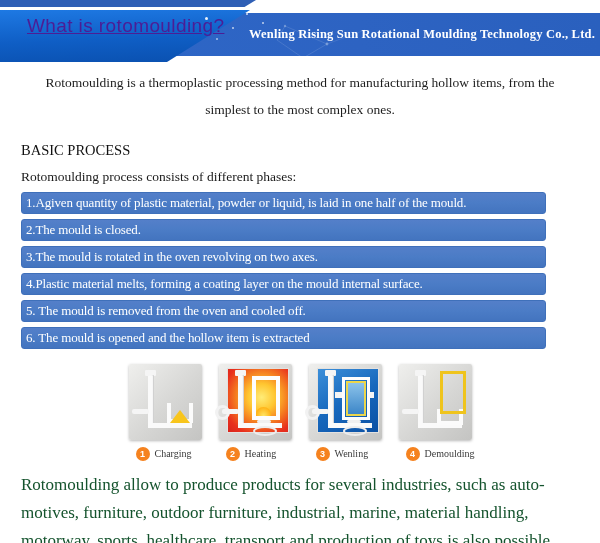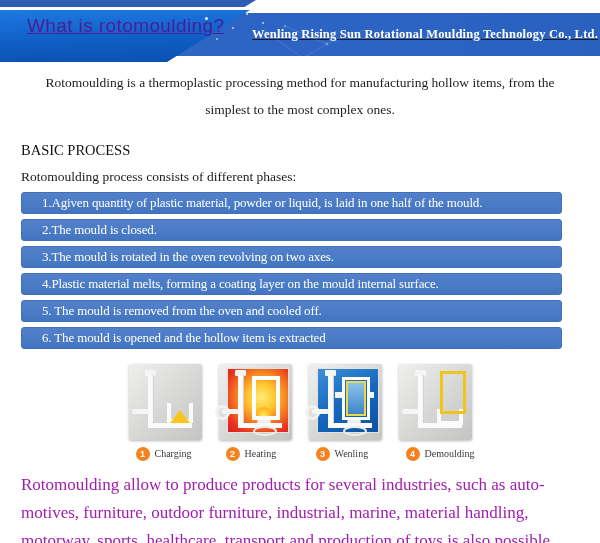--- a/index.html
+++ b/index.html
@@ -6,21 +6,21 @@
   .page{position:relative;width:600px;height:543px;background:#fff;overflow:hidden;
         font-family:"Liberation Serif",serif;color:#1a1a1a;}
 
   
   .header{position:relative;height:62px;}
   .top-strip{position:absolute;left:0;top:0;width:256px;height:7px;background:#2f5fb5;
              clip-path:polygon(0 0,100% 0,95.5% 100%,0 100%);}
   .header-bar{position:absolute;left:0;top:13px;width:600px;height:43px;
               background:linear-gradient(90deg,#2e68c9 0%,#2d63c2 60%,#2a60be 100%);}
   .company-wrap{position:absolute;left:255px;right:5px;top:0;height:100%;
-                display:flex;align-items:center;justify-content:center;text-decoration:underline;}
+                display:flex;align-items:center;justify-content:flex-end;}
   .company{color:#fff;font-size:12.5px;font-weight:700;letter-spacing:.2px;white-space:nowrap;}
   .header-tab{position:absolute;left:0;top:10px;width:250px;height:52px;
               background:linear-gradient(178deg,#1e79e3 0%,#0f5ec5 55%,#0a50af 100%);
               clip-path:polygon(0 0,100% 0,66.8% 100%,0 100%);}
   .tab-title{position:absolute;left:27px;top:15px;color:#4c1d95;
              font-family:"Liberation Sans",sans-serif;font-size:19px;font-weight:500;
              letter-spacing:.4px;white-space:nowrap;text-decoration:underline;}
   .dot{position:absolute;border-radius:50%;background:#fff;}
   .d1{left:205px;top:17px;width:3px;height:3px;opacity:.9;}
   .d2{left:232px;top:27px;width:2px;height:2px;opacity:.7;}
@@ -34,21 +34,21 @@
   .intro{margin-top:7px;text-align:center;}
   .tline{height:27px;line-height:27px;font-size:13.5px;white-space:nowrap;color:#1d1d1d;}
   .basic{height:22px;line-height:22px;margin-top:16px;font-size:14.5px;color:#111;}
   .phases{height:22px;line-height:22px;margin-top:5px;font-size:13.5px;}
 
   
   .steps{margin-top:4px;}
   .step{width:519px;height:20px;line-height:19px;margin-bottom:5px;
         background:linear-gradient(180deg,#547fc9 0%,#4b7cc6 50%,#4374bf 100%);
         border:1px solid #3f70ba;border-radius:3px;color:#fff;
-        font-size:13px;letter-spacing:-.15px;padding-left:20px;white-space:nowrap;overflow:hidden;}
+        font-size:13px;letter-spacing:-.15px;padding-left:4px;white-space:nowrap;overflow:hidden;}
 
   
   .stages{display:flex;justify-content:center;gap:17px;margin-top:15px;}
   .stage{width:73px;display:flex;flex-direction:column;}
   .photo{position:relative;width:73px;height:76px;border-radius:2px;
          box-shadow:0 1px 3px rgba(0,0,0,.28);}
   .gray{background:linear-gradient(135deg,#efefed 0%,#d6d6d4 55%,#c4c4c2 100%);}
   .panel{position:absolute;left:8px;top:4px;right:3px;bottom:7px;border:1px solid #e3e1df;}
   .panel-heat{background:radial-gradient(circle at 56% 45%,#ffec77 0%,#ffc630 28%,#f47820 55%,#e8301e 80%,#d8241c 100%);}
   .panel-cool{background:linear-gradient(150deg,#3c8fd9 0%,#1768bd 50%,#0c51a4 100%);}
@@ -81,21 +81,21 @@
         border-left:4px solid #fbfbfb;border-right:4px solid #fbfbfb;border-bottom:4px solid #fbfbfb;}
 
   .stage-label{display:flex;align-items:center;gap:5px;margin-top:6px;margin-left:7px;height:15px;}
   .badge{width:14px;height:14px;border-radius:50%;background:#f5821f;color:#fff;flex:0 0 auto;
          font-family:"Liberation Sans",sans-serif;font-size:9px;font-weight:700;
          display:flex;align-items:center;justify-content:center;}
   .slabel{font-family:Liberation Serif, serif;font-size:10px;color:#3a3a3a;white-space:nowrap;}
 
   
   .outro{margin-top:10px;}
-  .oline{height:28px;line-height:28px;font-size:17px;white-space:nowrap;color:#a21caf;}
+  .oline{height:28px;line-height:28px;font-size:17px;white-space:nowrap;color:#14532d;}
 </style>
 </head>
 <body>
 
 <div class="page">
 
   <div class="header">
     <div class="top-strip"></div>
     <div class="header-bar">
       <div class="company-wrap">

